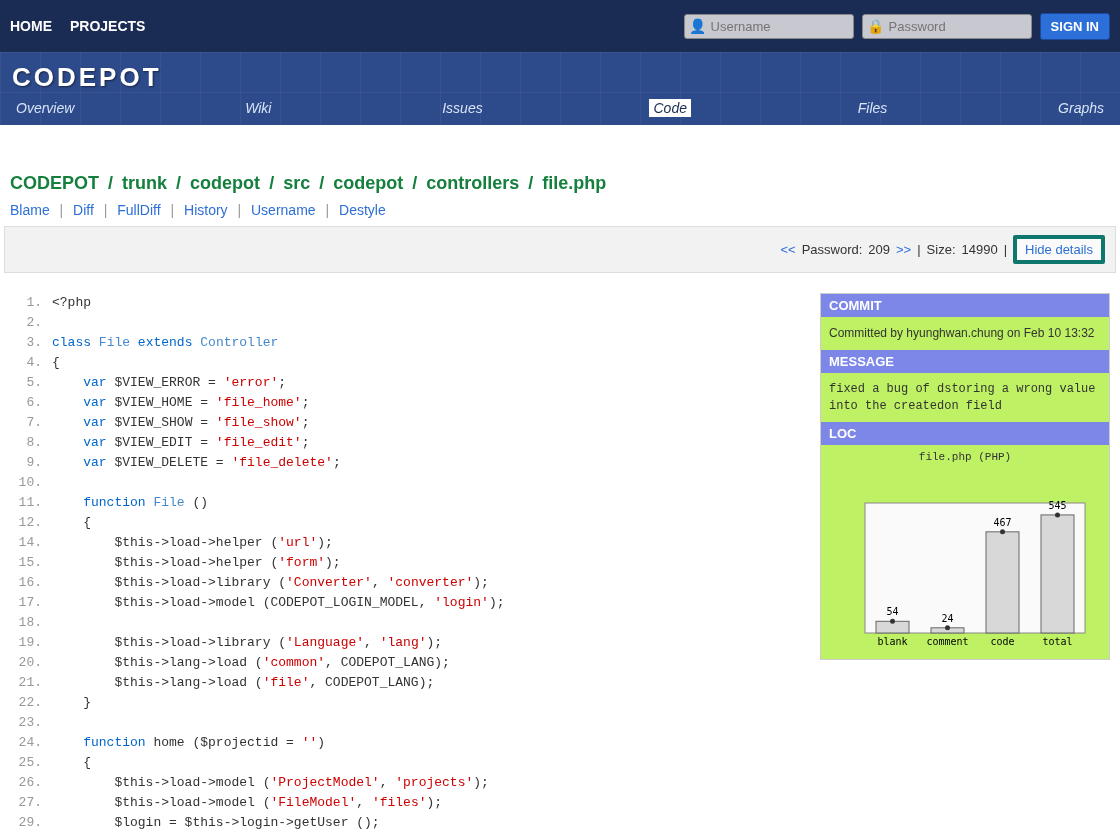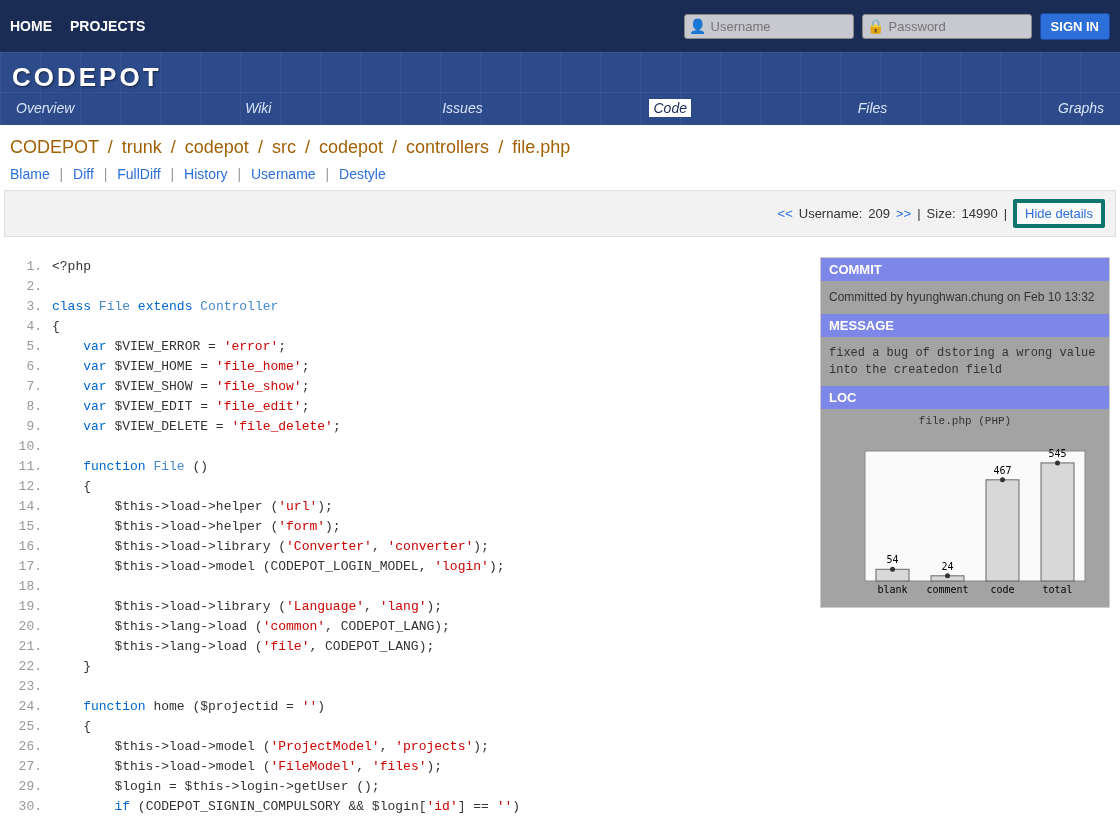--- a/index.html
+++ b/index.html
@@ -13,21 +13,21 @@
 .input-wrap { position: relative; }
 .input-wrap .icon { position: absolute; left: 6px; top: 50%; transform: translateY(-50%); font-size: 14px; color: #777; }
 .signin-btn { background: #2d6fd8; border: 1px solid #1a4a9e; color: #fff; padding: 5px 10px; border-radius: 3px; font-size: 13px; font-weight: bold; cursor: pointer; }
 
 .banner { background: #2d4a8a; background-image: linear-gradient(rgba(255,255,255,0.05) 1px, transparent 1px), linear-gradient(90deg, rgba(255,255,255,0.05) 1px, transparent 1px); background-size: 40px 40px; padding: 10px 12px 8px; }
 .banner-title { color: #fff; font-size: 26px; font-weight: bold; letter-spacing: 3px; text-shadow: 1px 1px 2px rgba(0,0,0,0.5); }
 .banner-nav { margin-top: 6px; display: flex; gap: 14px; justify-content: space-between; }
 .banner-nav a { color: #d8e4f8; font-style: italic; text-decoration: none; font-size: 14px; padding: 1px 4px; }
 .banner-nav a.active { background: #fff; color: #1a2c54; font-style: italic; }
 
-.breadcrumb { padding: 12px 10px 8px; font-size: 18px; font-weight: normal; color: #a16207; }
+.breadcrumb { padding: 12px 10px 8px; font-size: 18px; font-weight: bold; color: #15803d; margin-top: 36px; }
 .breadcrumb span.sep { margin: 0 4px; }
 
 .actionbar { padding: 0 10px 8px; font-size: 14px; }
 .actionbar a { color: #2d6fd8; text-decoration: none; }
 .actionbar .sep { color: #999; margin: 0 6px; }
 
 .infobar { background: #f2f2f2; border: 1px solid #ddd; padding: 8px 10px; margin: 0 4px; display: flex; justify-content: flex-end; align-items: center; font-size: 13px; gap: 6px; }
 .infobar a { color: #2d6fd8; text-decoration: none; }
 .hide-details { border: 4px solid #0f766e; background: #fafafa; padding: 3px 8px; border-radius: 2px; }
 
@@ -38,27 +38,27 @@
 .lineno::after { content: "."; }
 .code-content { flex: 1; }
 
 .tok-tag { color: #333; }
 .tok-kw { color: #0066cc; }
 .tok-cls { color: #4488cc; }
 .tok-str { color: #cc0000; }
 .tok-fn { color: #4488cc; }
 
 .sidebar { width: 290px; flex-shrink: 0; }
-.panel { border: 1px solid #ccc; background: #a3a3a3; margin-bottom: 0; }
+.panel { border: 1px solid #ccc; background: #bef264; margin-bottom: 0; }
 .panel-header { background: #7d87e8; color: #fff; font-weight: bold; padding: 4px 8px; font-size: 13px; }
 .panel-body { padding: 8px; font-size: 12px; line-height: 1.4; }
 .panel-body.mono { font-family: 'Courier New', monospace; }
 
 .chart { padding: 6px; }
-.chart-title { text-align: center; font-family: 'Courier New', monospace; font-size: 11px; margin-bottom: 4px; }
+.chart-title { text-align: center; font-family: 'Courier New', monospace; font-size: 11px; margin-bottom: 20px; }
 .chart-svg { display: block; margin: 0 auto; }
 </style>
 </head>
 <body>
 
 <div class="topbar">
   <div class="topbar-left">
     <a>HOME</a>
     <a>PROJECTS</a>
   </div>
@@ -112,21 +112,21 @@
   <span class="sep">|</span>
   <a>History</a>
   <span class="sep">|</span>
   <a>Username</a>
   <span class="sep">|</span>
   <a>Destyle</a>
 </div>
 
 <div class="infobar">
   <a>&lt;&lt;</a>
-  <span>Username:</span>
+  <span>Password:</span>
   <span>209</span>
   <a>&gt;&gt;</a>
   <span>|</span>
   <span>Size:</span>
   <span>14990</span>
   <span>|</span>
   <a class="hide-details">Hide details</a>
 </div>
 
 <div class="main">

